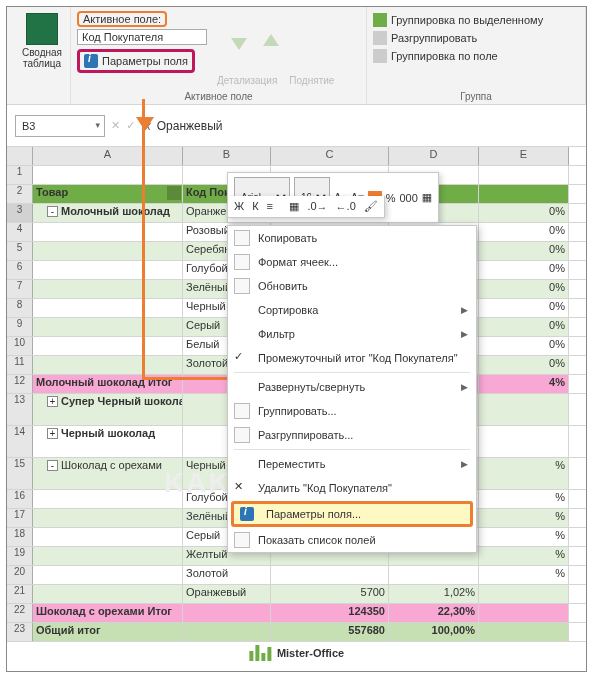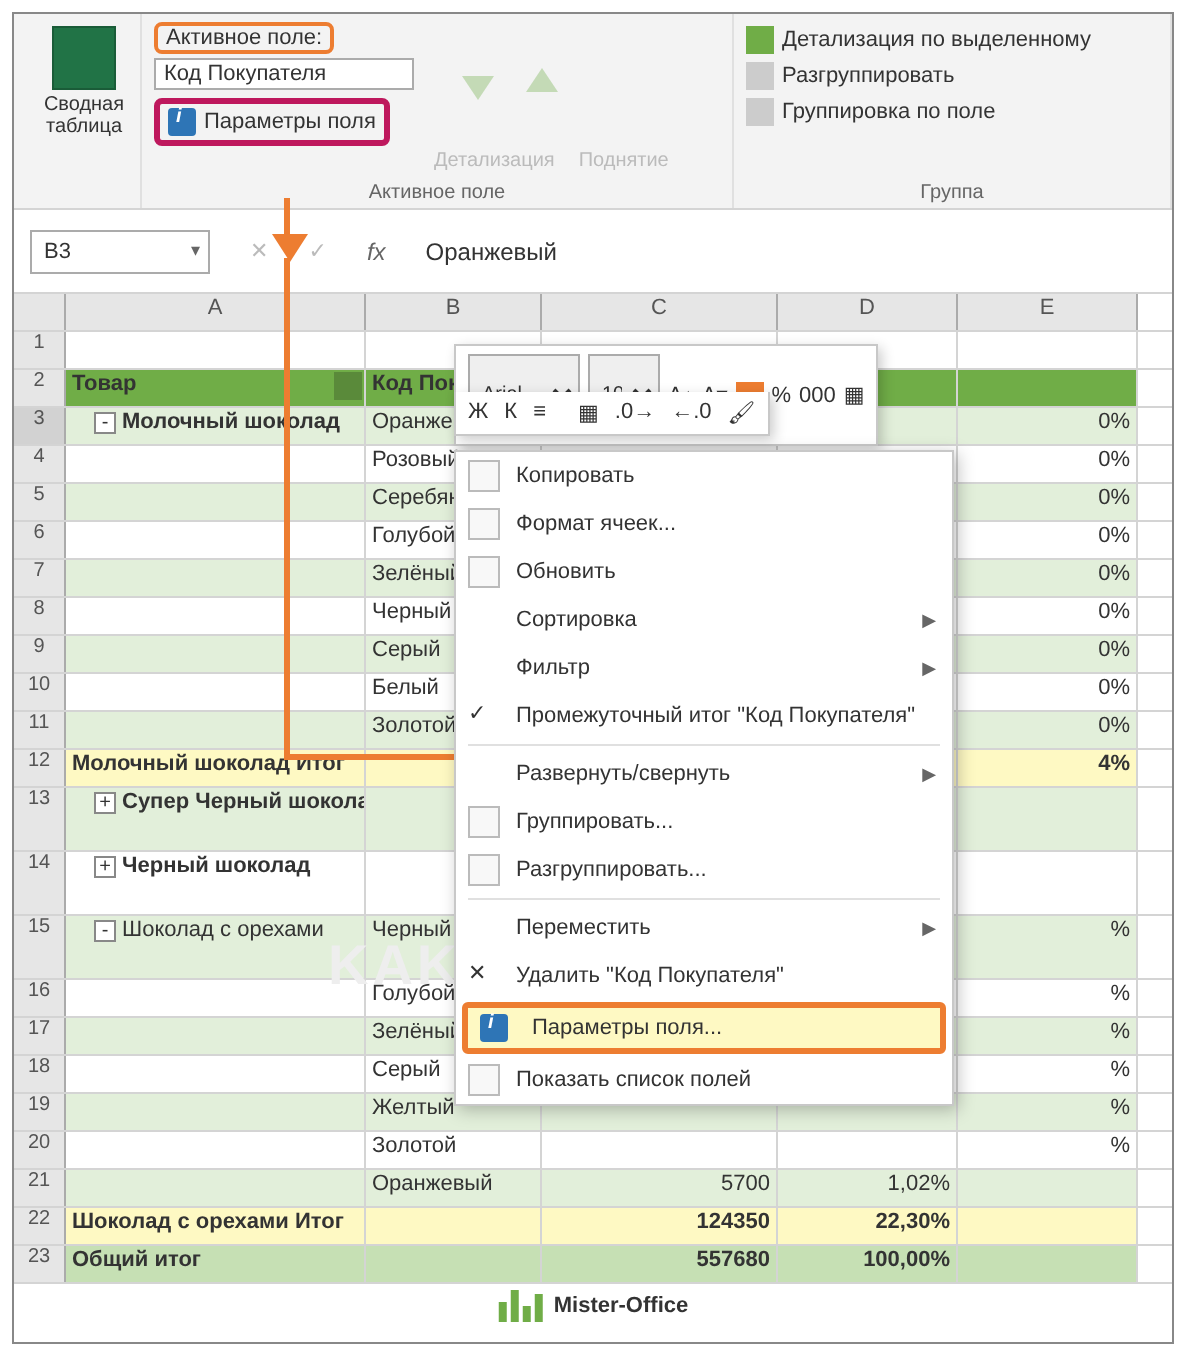--- a/index.html
+++ b/index.html
@@ -12,36 +12,36 @@
 .icon-sq{width:32px;height:32px;background:#217346;border:1px solid #1a5c38}
 .icon-drill{width:32px;height:32px;opacity:.35}
 .icon-grp{width:14px;height:14px;background:#70ad47;display:inline-block;vertical-align:middle;margin-right:4px}
 .field-box{background:#fff;border:1px solid #ababab;padding:1px 4px;width:130px;margin-bottom:2px}
 .param-btn{border:3px solid #be185d;border-radius:4px;padding:2px 4px;display:inline-flex;align-items:center;background:#f3f3f3;margin-top:2px}
 .info-icon{width:14px;height:14px;background:#2e75b6;border-radius:2px;display:inline-block;margin-right:4px;position:relative}
 .info-icon::after{content:"i";color:#fff;font-weight:bold;position:absolute;left:4px;top:-1px;font-size:10px;font-style:italic}
 .drill-btn{color:#bbb;font-size:10px;margin:0 6px}
 .grp-line{color:#999;font-size:10px;display:flex;align-items:center;padding:2px 0}
 .grp-line.active{color:#333}
-.formula-bar{height:42px;border-bottom:1px solid #d4d4d4;display:flex;align-items:center;padding:4px 8px;gap:20px}
+.formula-bar{height:42px;border-bottom:1px solid #d4d4d4;display:flex;align-items:center;padding:4px 8px;gap:6px}
 .name-box{border:1px solid #ababab;padding:4px 18px 4px 6px;background:#fff;width:90px;position:relative}
 .name-box::after{content:"▾";position:absolute;right:4px;color:#666;font-size:9px}
 .fx{font-style:italic;color:#666;font-size:12px}
 .fval{font-size:12px}
 .sheet{position:relative}
 .row{display:flex;height:19px;border-bottom:1px solid #d4d4d4}
 .hdr-row .cell{background:#e6e6e6;border-right:1px solid #ababab;text-align:center;color:#555}
 .rn{width:26px;background:#e6e6e6;border-right:1px solid #ababab;text-align:center;color:#555;font-size:10px;flex-shrink:0}
 .rn.sel{background:#d2d2d2}
 .cell{border-right:1px solid #d4d4d4;padding:1px 3px;overflow:hidden;white-space:nowrap;flex-shrink:0}
 .cA{width:150px}.cB{width:88px}.cC{width:118px}.cD{width:90px}.cE{width:90px}
 .th{background:#70ad47;color:#fff;font-weight:bold}
 .th .dd{float:right;width:14px;height:14px;background:#5a8a3a;margin-right:-2px}
 .band{background:#e2efda}
-.sub{font-weight:bold;background:#fef9c3}
+.sub{font-weight:bold;background:#f9a8d4}
 .grand{font-weight:bold;background:#c6e0b4}
 .indent{padding-left:14px}
 .exp{display:inline-block;width:11px;height:11px;border:1px solid #888;text-align:center;line-height:9px;font-size:10px;margin-right:3px;background:#fff}
 .num{text-align:right}
 .mini-tb{position:absolute;left:220px;top:165px;background:#fff;border:1px solid #c8c8c8;box-shadow:2px 2px 6px rgba(0,0,0,.2);padding:4px 6px;display:flex;align-items:center;gap:4px;z-index:5}
 .mini-tb select,.mini-tb input{border:1px solid #ababab;font-size:10px;padding:13px 2px}
 .mini-tb .swatch{width:14px;height:14px;background:#ed7d31;display:inline-block}
 .ctx{position:absolute;left:220px;top:218px;width:250px;background:#fff;border:1px solid #c8c8c8;box-shadow:2px 2px 8px rgba(0,0,0,.25);z-index:5}
 .ctx-item{display:flex;align-items:center;height:24px;padding:0 8px 0 6px;gap:8px}
 .ctx-item.hl{border:3px solid #ed7d31;border-radius:3px;background:#fef9c3;margin:1px 3px;height:26px}
@@ -91,21 +91,21 @@
     </div>
     <div style="display:flex;margin-top:2px">
       <span class="drill-btn" style="margin-left:140px">Детализация</span>
       <span class="drill-btn">Поднятие</span>
     </div>
     <div class="grp-label">Активное поле</div>
   </div>
   <div class="ribbon-grp" style="flex:1">
     <div class="grp-line active">
           <span class="icon-grp"></span>
-          <span>Детализация по выделенному</span>
+          <span>Группировка по выделенному</span>
         </div>
     <div class="grp-line">
           <span class="icon-grp" style="background:#ccc"></span>
           <span>Разгруппировать</span>
         </div>
     <div class="grp-line">
           <span class="icon-grp" style="background:#ccc"></span>
           <span>Группировка по поле</span>
         </div>
     <div class="grp-label">Группа</div>

